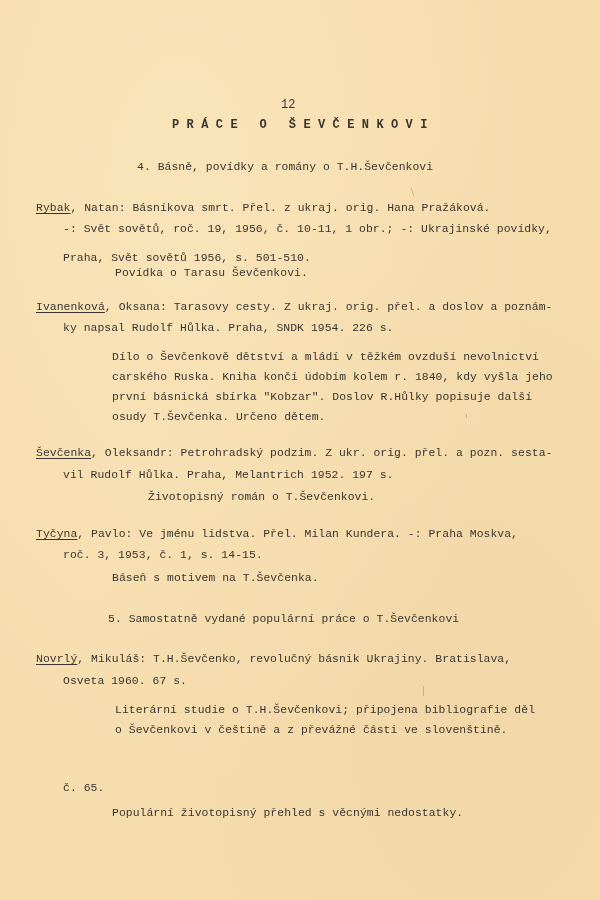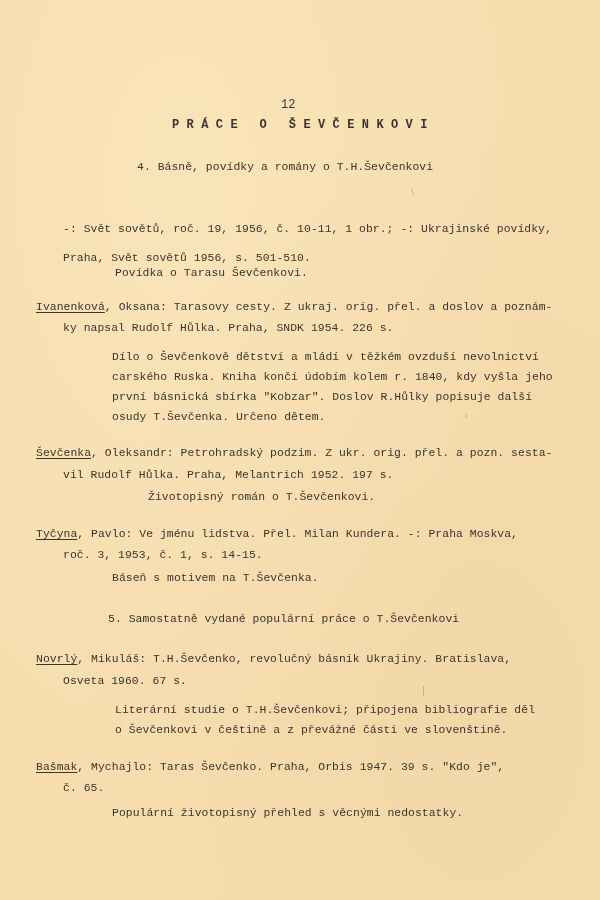--- a/index.html
+++ b/index.html
@@ -58,20 +58,21 @@
 </head>
 <body>
 
 <div class="page">
 
   <div class="page-number">12</div>
   <div class="title">PRÁCE O ŠEVČENKOVI</div>
 
   <div class="line" style="left:90px; top:160px;margin-left:47px;">4. Básně, povídky a romány o T.H.Ševčenkovi</div>
 
+  <div class="line" style="left:36px; top:201px;"><span class="author">Rybak</span><span>, Natan: Básníkova smrt. Přel. z ukraj. orig. Hana Pražáková.</span></div>
   <div class="line" style="left:63px; top:222px;">-: Svět sovětů, roč. 19, 1956, č. 10-11, 1 obr.; -: Ukrajinské povídky,</div>
   <div class="line" style="left:63px; top:251px;">Praha, Svět sovětů 1956, s. 501-510.</div>
   <div class="line" style="left:115px; top:266px;text-align:right;">Povídka o Tarasu Ševčenkovi.</div>
 
   <div class="line" style="left:36px; top:300px;"><span class="author">Ivanenková</span><span>, Oksana: Tarasovy cesty. Z ukraj. orig. přel. a doslov a poznám-</span></div>
   <div class="line" style="left:63px; top:321px;">ky napsal Rudolf Hůlka.  Praha, SNDK 1954.  226 s.</div>
   <div class="line" style="left:112px; top:350px;">Dílo o Ševčenkově dětství a mládí v těžkém ovzduší nevolnictví</div>
   <div class="line" style="left:112px; top:370px;">carského Ruska. Kniha končí údobím kolem r. 1840, kdy vyšla jeho</div>
   <div class="line" style="left:112px; top:390px;">první básnická sbírka "Kobzar". Doslov R.Hůlky popisuje další</div>
   <div class="line" style="left:112px; top:410px;">osudy T.Ševčenka. Určeno dětem.</div>
@@ -84,20 +85,19 @@
   <div class="line" style="left:63px; top:548px;">roč. 3, 1953, č. 1, s. 14-15.</div>
   <div class="line" style="left:112px; top:571px;">Báseň s motivem na T.Ševčenka.</div>
 
   <div class="line" style="left:92px; top:612px;margin-left:16px;">5. Samostatně vydané populární práce o T.Ševčenkovi</div>
 
   <div class="line" style="left:36px; top:652px;"><span class="author">Novrlý</span><span>, Mikuláš: T.H.Ševčenko, revolučný básnik Ukrajiny.  Bratislava,</span></div>
   <div class="line" style="left:63px; top:674px;">Osveta 1960.  67 s.</div>
   <div class="line" style="left:115px; top:703px;">Literární studie o T.H.Ševčenkovi; připojena bibliografie děl</div>
   <div class="line" style="left:115px; top:723px;text-align:center;">o Ševčenkovi v češtině a z převážné části ve slovenštině.</div>
 
-  <div class="line" style="left:36px; top:760px;"><span class="author">Bašmak</span><span>, Mychajlo: Taras Ševčenko.  Praha, Orbis 1947.  39 s. "Kdo je",</span></div>
   <div class="line" style="left:63px; top:781px;">č. 65.</div>
   <div class="line" style="left:112px; top:806px;">Populární životopisný přehled s věcnými nedostatky.</div>
 
   <div class="stray-mark" style="left:412px; top:188px; height:8px; transform:rotate(-20deg);"></div>
   <div class="stray-mark" style="left:466px; top:414px; height:4px;"></div>
   <div class="stray-mark" style="left:423px; top:686px; height:10px;"></div>
 </div>
 
 </body></html>

